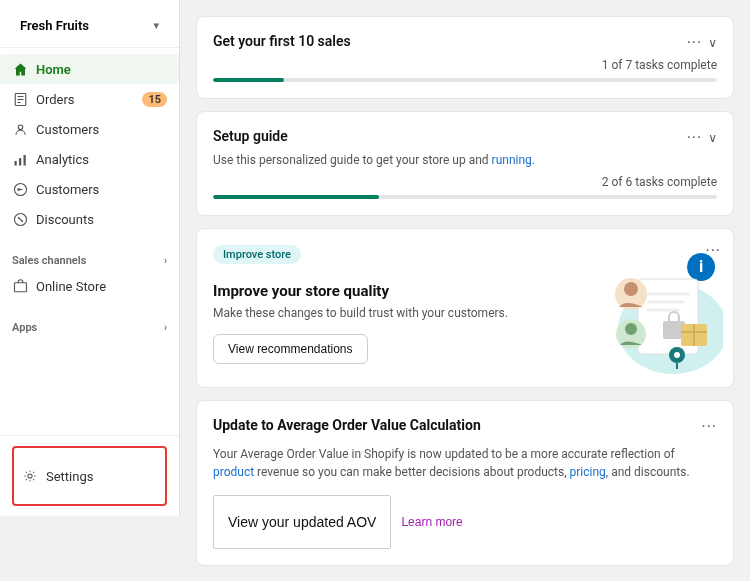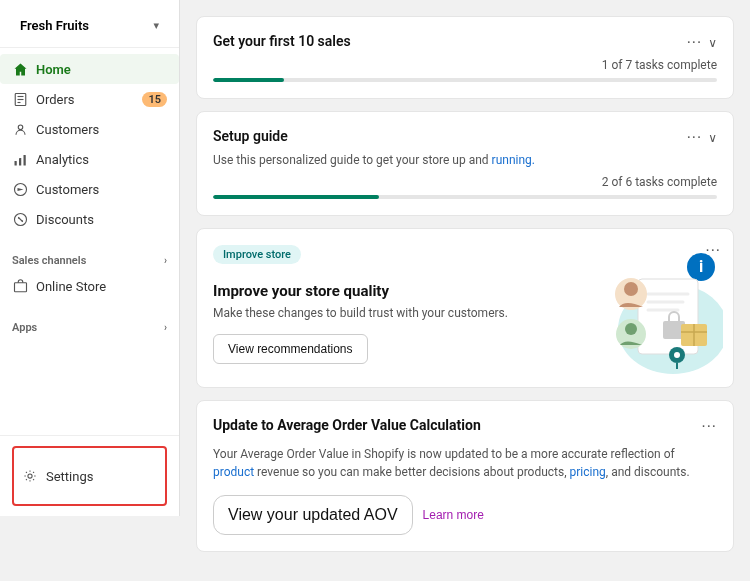--- a/index.html
+++ b/index.html
@@ -44,21 +44,21 @@
     .improve-title { font-size: 15px; font-weight: 700; color: #111; margin-bottom: 6px; }
     .improve-desc { font-size: 12px; color: #555; margin-bottom: 14px; }
     .btn-outline { border: 1px solid #ccc; background: #fff; padding: 7px 14px; border-radius: 6px; cursor: pointer; font-size: 12px; color: #111; }
     .improve-illustration { position: absolute; right: 10px; top: 10px; width: 150px; height: 140px; }
 
     
     .info-card-title { font-size: 14px; font-weight: 700; color: #111; margin-bottom: 6px; text-align: center; }
     .info-card-desc { font-size: 12px; color: #555; margin-bottom: 14px; line-height: 1.5; }
     .info-card-desc a { color: #1a6fcf; text-decoration: none; }
     .btn-row { display: flex; gap: 10px; align-items: center; }
-    .btn-secondary { border: 1px solid #ccc; background: #fff; padding: 10px 14px; border-radius: 12px; cursor: pointer; font-size: 16px; color: #111; }
+    .btn-secondary { border: 1px solid #ccc; background: #fff; padding: 18px 14px; border-radius: 2px; cursor: pointer; font-size: 14px; color: #111; }
     .btn-link { background: none; border: none; color: #a21caf; cursor: pointer; font-size: 12px; padding: 7px 0; }
 
     
     .illus-svg { width: 150px; height: 140px; }
   </style>
 </head>
 <body>
 
 <nav class="sidebar">
   <div class="sidebar-header">

